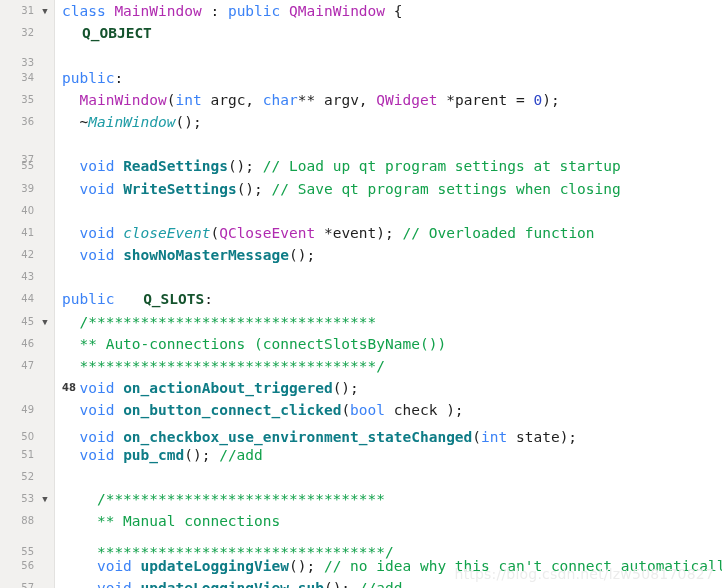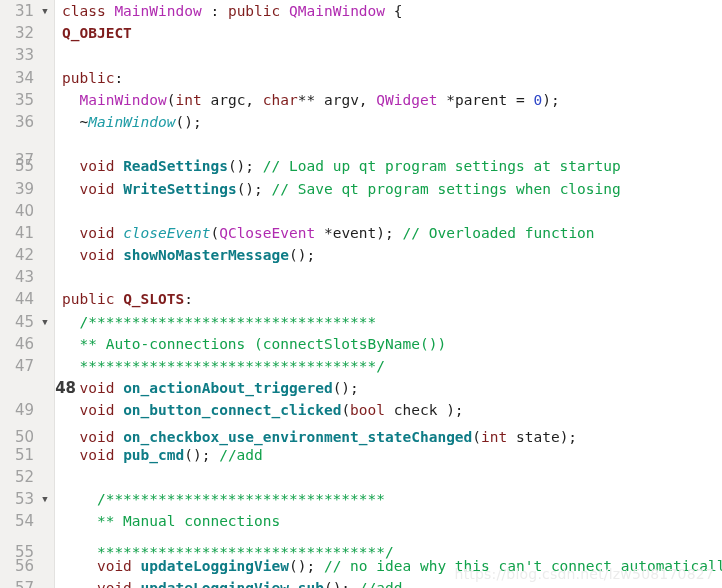--- a/index.html
+++ b/index.html
@@ -53,21 +53,21 @@
     white-space: pre;
     font-size: 14.5px;
   }
 
   .ln {
     position: absolute;
     left: 0;
     width: 34px;
     text-align: right;
     color: #a0a0a0;
-    font-size: 15px;
+    font-size: 10px;
     font-family: "DejaVu Sans", "Liberation Sans", sans-serif;
     user-select: none;
   }
   .ln.cur {
     color: #3b3b3b;
     font-weight: bold;
     padding-left: 42px;
   }
 
   .fold {
@@ -85,27 +85,27 @@
 
   .src {
     position: absolute;
     left: 62px;
     top: 0;
     white-space: pre;
     color: #24292e;
   }
 
   
-  .kw      { color: #7f1d1d; }
+  .kw      { color: #3b82f6; }
   .type    { color: #b02bb0; }
   .fn      { color: #0e7c86; font-weight: bold; }   
   .fni     { color: #1d9ba5; font-style: italic; }  
   .cmt     { color: #12a14b; }               
   .plain   { color: #1f1f1f; }
-  .macro   { color: #7f1d1d; font-weight: bold; }
+  .macro   { color: #14532d; font-weight: bold; margin-left: 20px; }
   .num     { color: #2b44c7; }
 
   
   #watermark {
     position: absolute;
     right: 8px;
     bottom: 6px;
     color: #ececec;
     font-size: 14px;
     font-family: "DejaVu Sans", "Liberation Sans", sans-serif;
@@ -118,42 +118,42 @@
 </head>
 <body>
 
 <div id="editor">
 
   <div id="gutter"></div>
 
   <div id="code-area">
       <div class="row" style="top: 0px;"><span class="ln">31</span><span class="fold">▼</span><span class="src"><span class="kw">class</span><span class="plain"> </span><span class="type">MainWindow</span><span class="plain"> : </span><span class="kw">public</span><span class="plain"> </span><span class="type">QMainWindow</span><span class="plain"> {</span></span></div>
       <div class="row" style="top: 0px;"><span class="ln">32</span><span class="src"><span class="macro">Q_OBJECT</span></span></div>
-      <div class="row" style="top: 0px; padding-left: 20px;"><span class="ln">33</span><span class="src"></span></div>
+      <div class="row" style="top: 8px; padding-left: 20px;"><span class="ln">33</span><span class="src"></span></div>
       <div class="row" style="top: 0px;"><span class="ln">34</span><span class="src"><span class="kw">public</span><span class="plain">:</span></span></div>
       <div class="row" style="top: 0px;"><span class="ln">35</span><span class="src"><span class="plain">  </span><span class="type">MainWindow</span><span class="plain">(</span><span class="kw">int</span><span class="plain"> argc, </span><span class="kw">char</span><span class="plain">** argv, </span><span class="type">QWidget</span><span class="plain"> *parent = </span><span class="num">0</span><span class="plain">);</span></span></div>
       <div class="row" style="top: 0px;"><span class="ln">36</span><span class="src"><span class="plain">  ~</span><span class="fni">MainWindow</span><span class="plain">();</span></span></div>
       <div class="row" style="top: 16px;"><span class="ln">37</span><span class="src"></span></div>
       <div class="row" style="top: 0px;"><span class="ln">55</span><span class="src"><span class="plain">  </span><span class="kw">void</span><span class="plain"> </span><span class="fn">ReadSettings</span><span class="plain">(); </span><span class="cmt">// Load up qt program settings at startup</span></span></div>
       <div class="row" style="top: 0px;"><span class="ln">39</span><span class="src"><span class="plain">  </span><span class="kw">void</span><span class="plain"> </span><span class="fn">WriteSettings</span><span class="plain">(); </span><span class="cmt">// Save qt program settings when closing</span></span></div>
       <div class="row" style="top: 0px;"><span class="ln">40</span><span class="src"></span></div>
       <div class="row" style="top: 0px;"><span class="ln">41</span><span class="src"><span class="plain">  </span><span class="kw">void</span><span class="plain"> </span><span class="fni">closeEvent</span><span class="plain">(</span><span class="type">QCloseEvent</span><span class="plain"> *event); </span><span class="cmt">// Overloaded function</span></span></div>
       <div class="row" style="top: 0px;"><span class="ln">42</span><span class="src"><span class="plain">  </span><span class="kw">void</span><span class="plain"> </span><span class="fn">showNoMasterMessage</span><span class="plain">();</span></span></div>
       <div class="row" style="top: 0px;"><span class="ln">43</span><span class="src"></span></div>
       <div class="row" style="top: 0px; padding-left: 48px;"><span class="ln">44</span><span class="src"><span class="kw">public</span><span class="plain"> </span><span class="macro">Q_SLOTS</span><span class="plain">:</span></span></div>
       <div class="row" style="top: 0px;"><span class="ln">45</span><span class="fold">▼</span><span class="src"><span class="plain">  </span><span class="cmt">/*********************************</span></span></div>
       <div class="row" style="top: 0px;"><span class="ln">46</span><span class="src"><span class="plain">  </span><span class="cmt">** Auto-connections (connectSlotsByName())</span></span></div>
       <div class="row" style="top: 0px;"><span class="ln">47</span><span class="src"><span class="plain">  </span><span class="cmt">**********************************/</span></span></div>
       <div class="row" style="top: 0px;"><span class="ln cur">48</span><span class="src"><span class="plain">  </span><span class="kw">void</span><span class="plain"> </span><span class="fn">on_actionAbout_triggered</span><span class="plain">();</span></span></div>
       <div class="row" style="top: 0px;"><span class="ln">49</span><span class="src"><span class="plain">  </span><span class="kw">void</span><span class="plain"> </span><span class="fn">on_button_connect_clicked</span><span class="plain">(</span><span class="kw">bool</span><span class="plain"> check );</span></span></div>
       <div class="row" style="top: 4px;"><span class="ln">50</span><span class="src"><span class="plain">  </span><span class="kw">void</span><span class="plain"> </span><span class="fn">on_checkbox_use_environment_stateChanged</span><span class="plain">(</span><span class="kw">int</span><span class="plain"> state);</span></span></div>
       <div class="row" style="top: 0px;"><span class="ln">51</span><span class="src"><span class="plain">  </span><span class="kw">void</span><span class="plain"> </span><span class="fn">pub_cmd</span><span class="plain">(); </span><span class="cmt">//add</span></span></div>
       <div class="row" style="top: 0px;"><span class="ln">52</span><span class="src"></span></div>
       <div class="row" style="top: 0px;"><span class="ln">53</span><span class="fold">▼</span><span class="src"><span class="plain">    </span><span class="cmt">/********************************</span></span></div>
-      <div class="row" style="top: 0px;"><span class="ln">54</span><span class="src"><span class="plain">    </span><span class="cmt">** Manual connections</span></span></div>
+      <div class="row" style="top: 0px;"><span class="ln">88</span><span class="src"><span class="plain">    </span><span class="cmt">** Manual connections</span></span></div>
       <div class="row" style="top: 8px;"><span class="ln">55</span><span class="src"><span class="plain">    </span><span class="cmt">*********************************/</span></span></div>
       <div class="row" style="top: 0px;"><span class="ln">56</span><span class="src"><span class="plain">    </span><span class="kw">void</span><span class="plain"> </span><span class="fn">updateLoggingView</span><span class="plain">(); </span><span class="cmt">// no idea why this can't connect automatically</span></span></div>
       <div class="row" style="top: 0px;"><span class="ln">57</span><span class="src"><span class="plain">    </span><span class="kw">void</span><span class="plain"> </span><span class="fn">updateLoggingView_sub</span><span class="plain">(); </span><span class="cmt">//add</span></span></div>
     </div>
 
   <div id="watermark">https://blog.csdn.net/lzw508170827</div>
 
 </div>
 
 </body></html>

